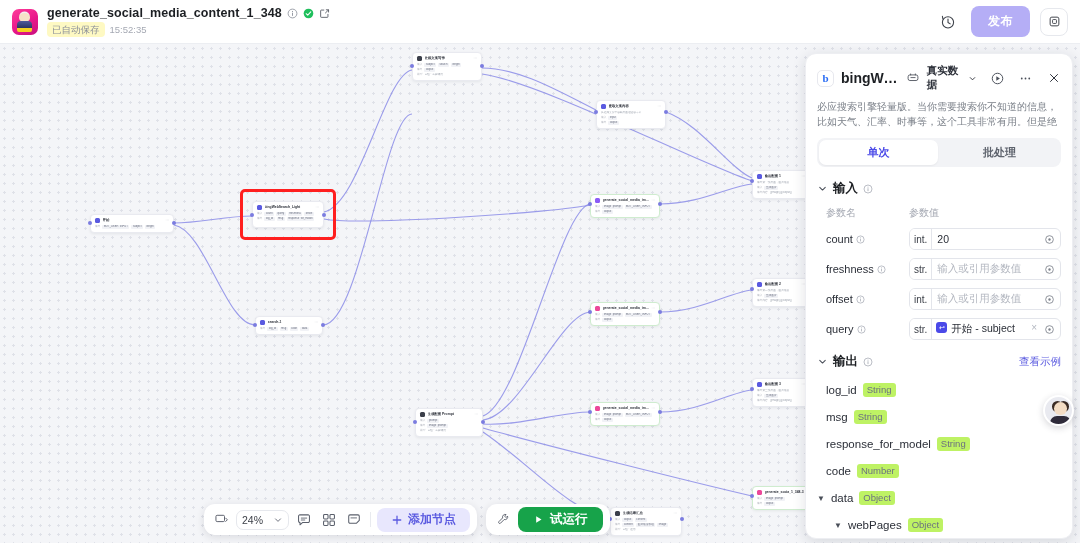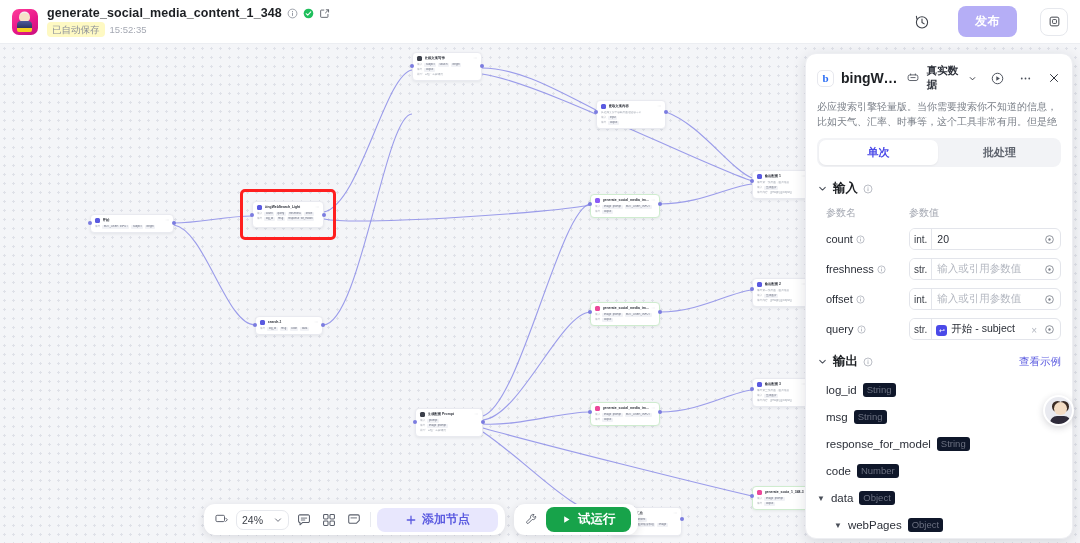--- a/index.html
+++ b/index.html
@@ -36,21 +36,21 @@
   .title-row { display: flex; align-items: center; gap: 5px; }
   .doc-title { font-size: 12.5px; font-weight: 700; color: #1c1f23; letter-spacing: .1px; }
   .ic { display: inline-flex; align-items: center; justify-content: center; }
   .ic svg { display: block; }
   .save-row { display: flex; align-items: center; gap: 5px; }
   .save-chip {
     font-size: 9.5px; color: #8a8f99; background: #fef9c3;
     padding: 1px 5px; border-radius: 4px; line-height: 13px;
   }
   .save-time { font-size: 9.5px; color: #a5a9b3; }
-  .hdr-right { margin-left: auto; display: flex; align-items: center; gap: 23px; }
+  .hdr-right { margin-left: auto; display: flex; align-items: center; gap: 10px; }
   .btn-publish {
     background: #b5aef6; color: #fff; font-size: 12px; font-weight: 700;
     border: none; border-radius: 8px; padding: 7px 17px; cursor: pointer;
     letter-spacing: .5px;
   }
   .icon-btn {
     width: 26px; height: 26px; border-radius: 7px; display: flex;
     align-items: center; justify-content: center; cursor: pointer; color: #3d4149;
   }
   .icon-btn.boxed { border: 1px solid #e6e8ed; background: #fff; border-radius: 8px;
@@ -116,21 +116,21 @@
     display: flex; align-items: center; gap: 10px; border: 1px solid #e6e8ed;
     border-radius: 7px; padding: 2px 5px; height: 20px; cursor: pointer;
   }
   .zoom-val { font-size: 10.5px; color: #3d4149; }
   .tb-ic { width: 21px; height: 21px; display: flex; align-items: center;
            justify-content: center; color: #5a5f6b; cursor: pointer; border-radius: 5px; }
   .tb-div { width: 1px; height: 15px; background: #e8eaef; margin: 0 2px; }
   .btn-add {
     display: flex; align-items: center; gap: 5px; background: #e8e7fd;
     color: #5a5ae0; font-size: 12px; font-weight: 700; border: none;
-    border-radius: 8px; padding: 5px 28px; cursor: pointer; height: 24px;
+    border-radius: 8px; padding: 5px 14px; cursor: pointer; height: 24px;
   }
   .btn-run {
     display: flex; align-items: center; gap: 6px; background: #17a34a;
     color: #fff; font-size: 12.5px; font-weight: 700; border: none;
     border-radius: 8px; padding: 5px 15px; cursor: pointer; height: 25px;
   }
 
   
   #panel {
     position: absolute; top: 53px; right: 7px; width: 268px; height: 486px;
@@ -185,37 +185,37 @@
     border: 1px solid #e3e5eb; border-radius: 6px; background: #fff; overflow: hidden;
   }
   .p-type {
     font-size: 10px; color: #3d4149; padding: 0 4px; height: 100%;
     display: flex; align-items: center; border-right: 1px solid #e3e5eb;
     background: #fff; flex: 0 0 auto;
   }
   .p-val { flex: 1 1 auto; font-size: 10.5px; color: #2b2f38; padding: 0 5px;
            white-space: nowrap; overflow: hidden; text-overflow: ellipsis; }
   .p-val.ph { color: #b3b7c0; }
-  .ref-chip { display: flex; align-items: flex-end; gap: 4px; padding: 0 4px; flex: 1 1 auto;
+  .ref-chip { display: flex; align-items: flex-start; gap: 4px; padding: 0 4px; flex: 1 1 auto;
               min-width: 0; }
   .ref-ico {
     width: 11px; height: 11px; border-radius: 3px; background: #4a49e8; color: #fff;
     font-size: 7px; display: flex; align-items: center; justify-content: center;
     flex: 0 0 auto;
   }
   .ref-txt { font-size: 10.5px; color: #2b2f38; white-space: nowrap;
              overflow: hidden; text-overflow: ellipsis; }
   .ref-x { font-size: 10px; color: #b3b7c0; margin-left: auto; cursor: pointer;
            padding-right: 3px; }
   .p-target { padding-right: 5px; color: #7b8089; display: flex; cursor: pointer; }
 
   .out-row { display: flex; align-items: center; gap: 6px; margin-top: 13px; }
   .out-name { font-size: 11.5px; color: #2b2f38; }
   .out-type {
-    font-size: 9.5px; color: #6b7080; background: #0f172a; border-radius: 3px;
+    font-size: 9.5px; color: #6b7080; background: #bef264; border-radius: 3px;
     padding: 1px 4px; line-height: 12px;
   }
   .tri { color: #4a4f59; font-size: 8px; display: flex; align-items: center; }
 
   #avatar-bubble {
     position: absolute; right: 6px; top: 395px; width: 31px; height: 31px;
     border-radius: 50%; background: #e9eaf0; border: 2px solid #fff;
     box-shadow: 0 2px 7px rgba(25,28,45,.18); z-index: 60; overflow: hidden;
   }
   #avatar-bubble::before {

